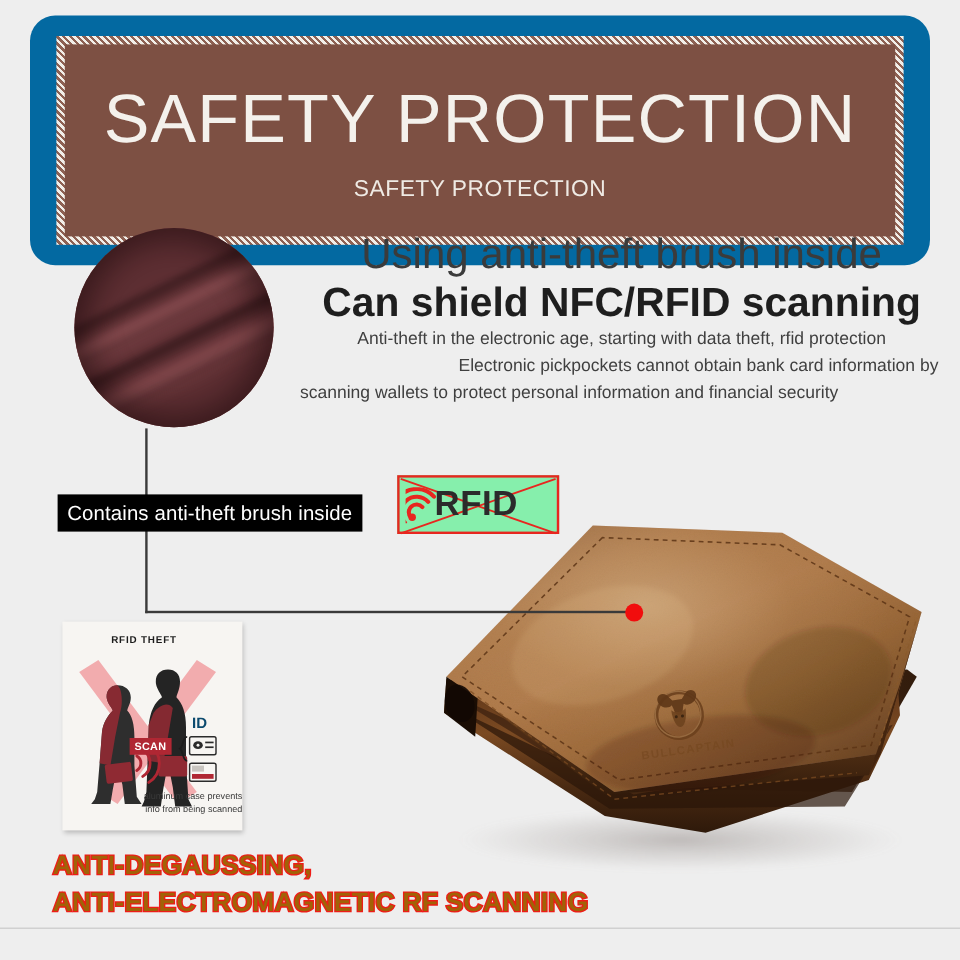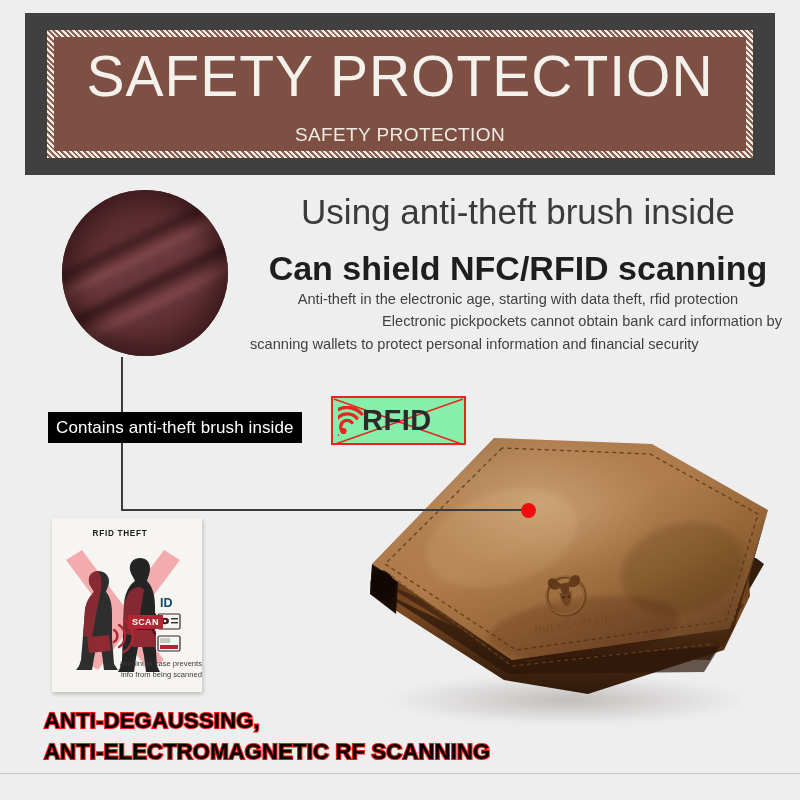--- a/index.html
+++ b/index.html
@@ -21,23 +21,24 @@
     background: #eeeeee;
     overflow: hidden;
   }
 
   
   .banner {
     position: absolute;
     left: 25px;
     top: 13px;
     width: 750px;
-    height: 162px;
-    background: #404040;
+    height: 208px;
+    background: #0369a1;
     box-sizing: border-box;
+    border-radius: 21px;
   }
   .banner-frame {
     position: absolute;
     left: 22px;
     top: 17px;
     right: 22px;
     bottom: 17px;
     border: 7px solid transparent;
     background-image:
       repeating-linear-gradient(45deg,
@@ -92,21 +93,21 @@
     color: #3b3b3b;
     font-weight: 300;
     line-height: 1.12;
     white-space: nowrap;
   }
   .headline-2 {
     font-size: 34px;
     color: #1e1e1e;
     font-weight: 700;
     line-height: 1.15;
-    margin-top: 18px;
+    margin-top: 2px;
     white-space: nowrap;
     text-align: center;
   }
   .sub-para {
     margin-top: 0;
     font-size: 14.6px;
     color: #3f3f3f;
     line-height: 1.52;
     font-weight: 400;
   }
@@ -314,21 +315,20 @@
     position: absolute;
     left: 56px;
     top: 97px;
     background: #b02733;
     color: #ffffff;
     font-size: 9px;
     font-weight: 700;
     letter-spacing: 0.3px;
     padding: 2px 4px;
     z-index: 4;
-    margin-left: 20px;
   }
   .id-text {
     position: absolute;
     left: 108px;
     top: 78px;
     font-size: 12.5px;
     font-weight: 700;
     color: #0c4a6e;
     z-index: 4;
   }
@@ -338,21 +338,21 @@
     position: absolute;
     left: 44px;
     top: 705px;
     z-index: 7;
   }
   .red-claim div {
     font-size: 22px;
     font-weight: 700;
     letter-spacing: 0.2px;
     line-height: 1.42;
-    color: #000000;
+    color: #a16207;
     -webkit-text-stroke: 2.2px #ee1c17;
     paint-order: stroke fill;
     white-space: nowrap;
   }
 
   
   .wallet-wrap {
     position: absolute;
     left: 352px;
     top: 418px;

